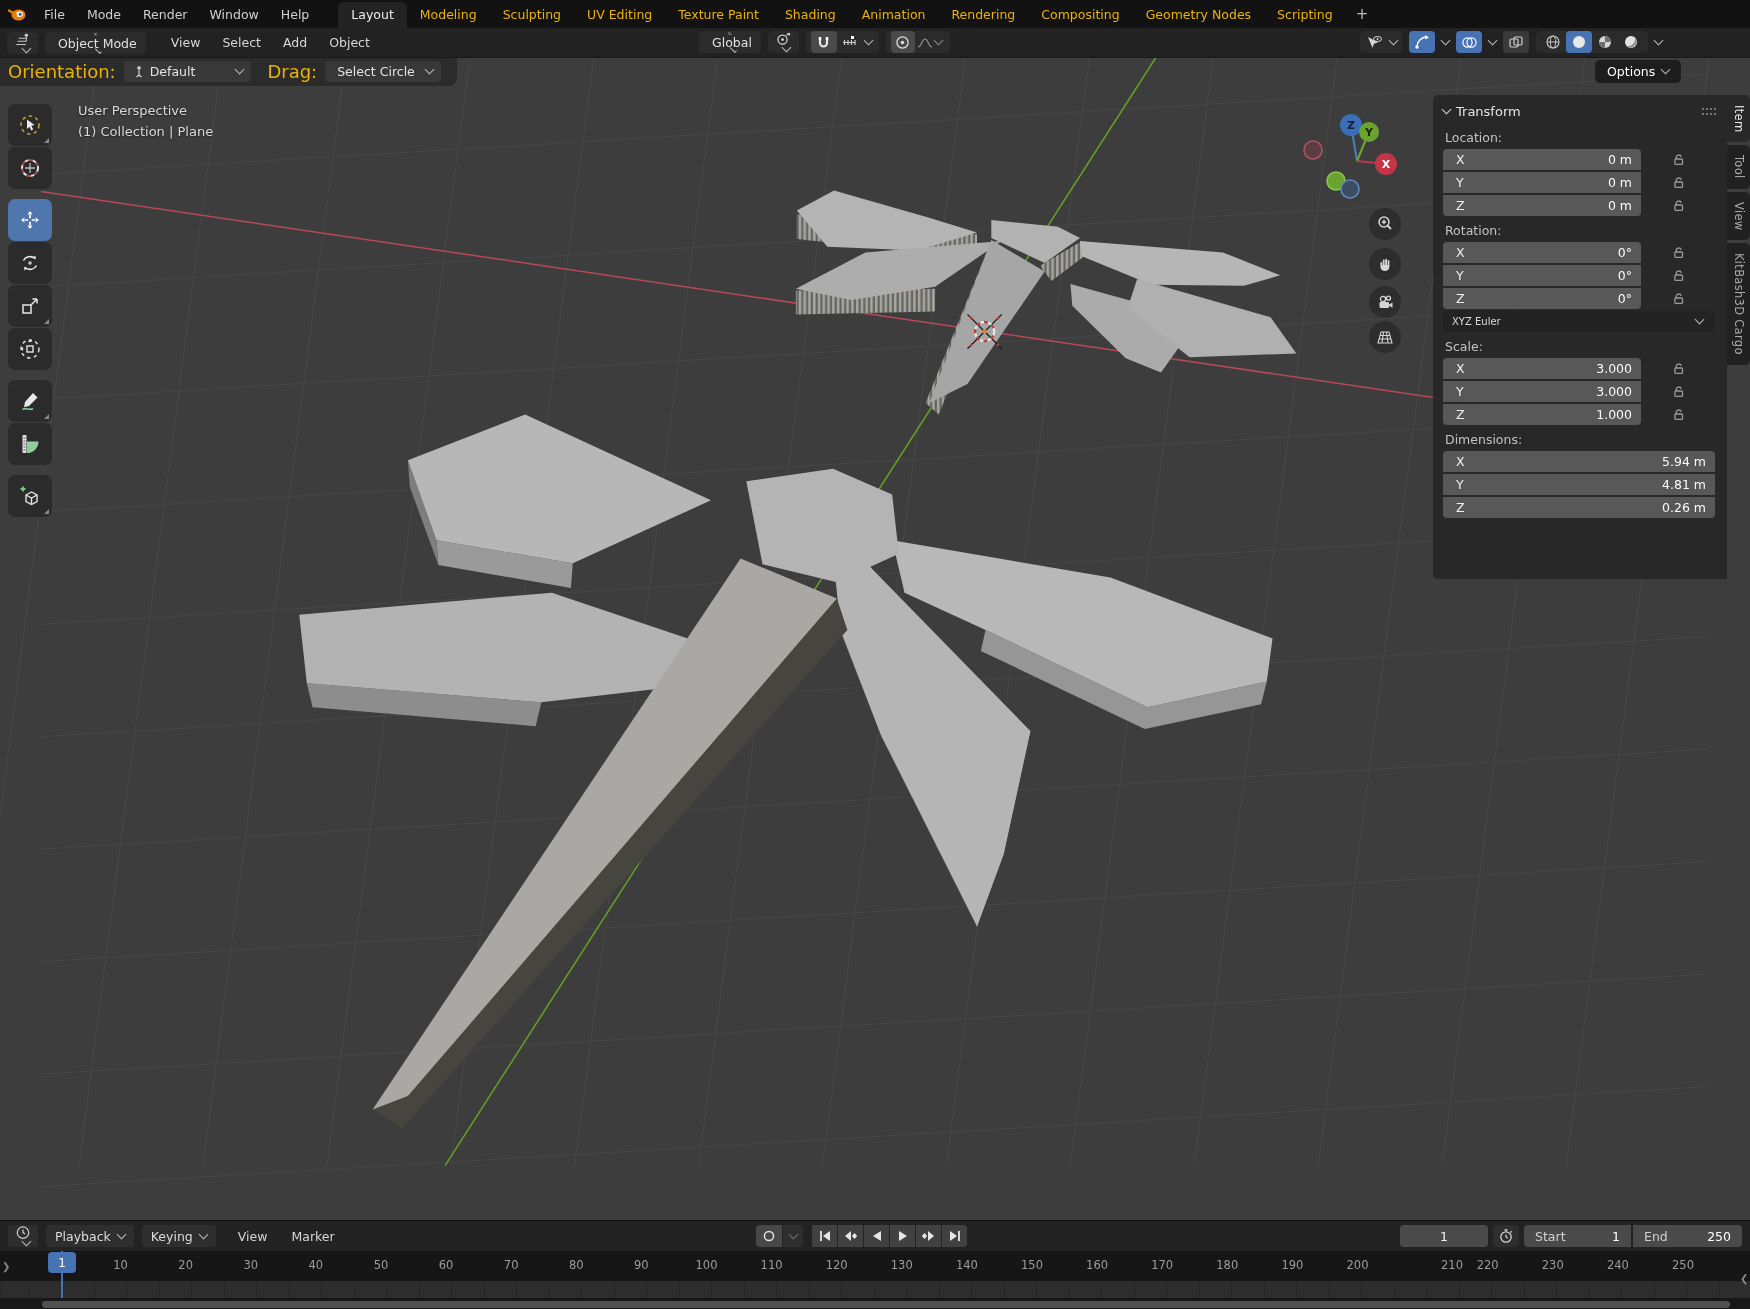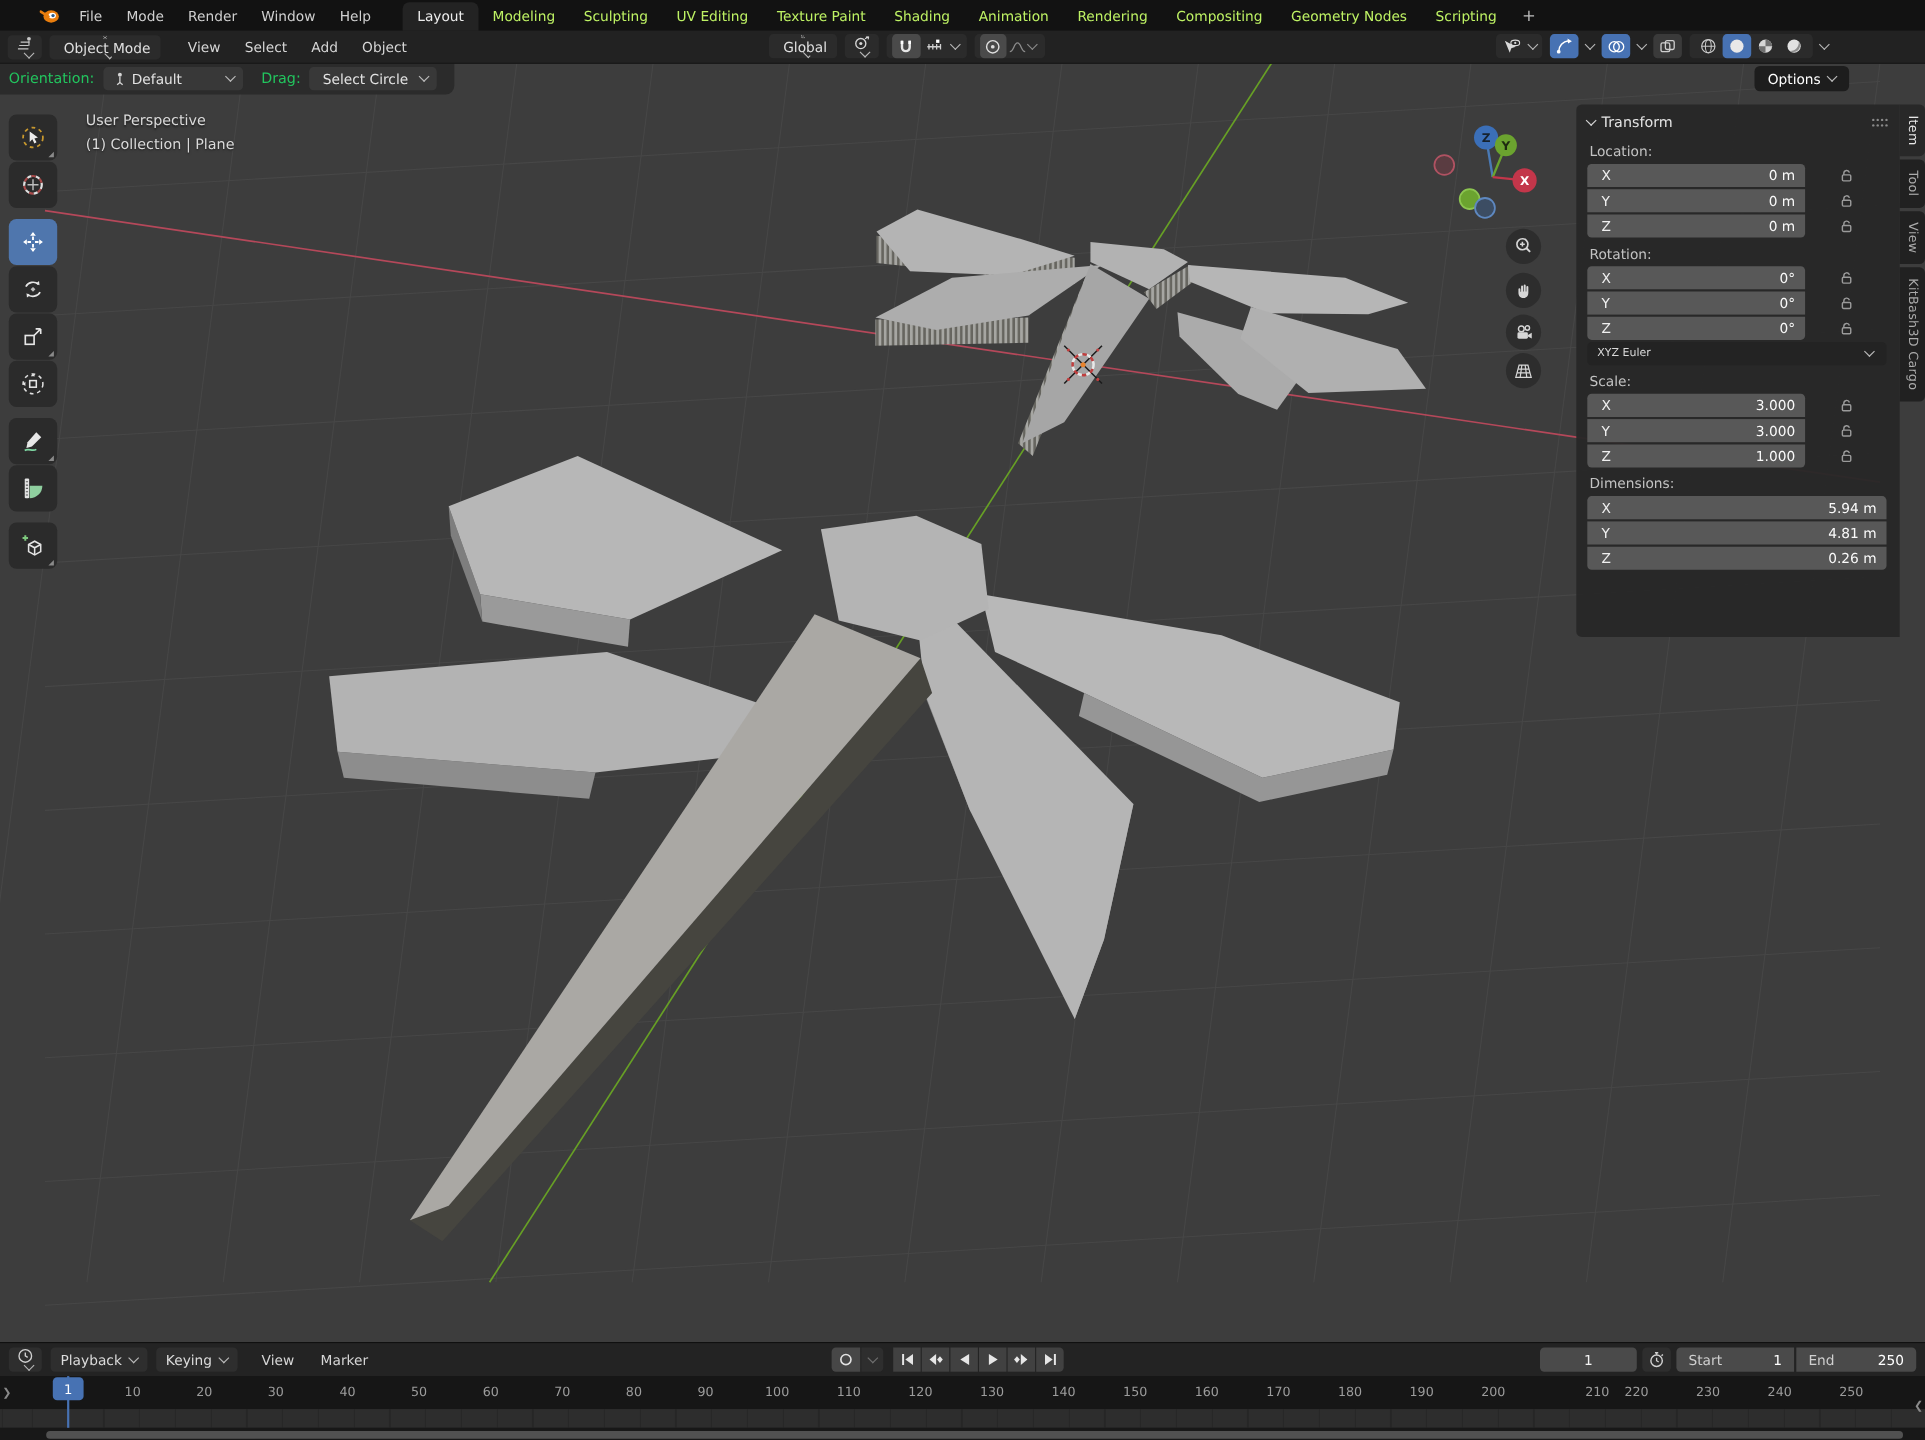--- a/index.html
+++ b/index.html
@@ -2,43 +2,43 @@
 <html><head>
 <meta charset="utf-8">
 <style>
   html,body{margin:0;padding:0;}
   body{width:1750px;height:1309px;position:relative;overflow:hidden;
        font-family:"DejaVu Sans",sans-serif;background:#3d3d3d;color:#ccc;
        -webkit-font-smoothing:antialiased;}
   .chev{width:6px;height:6px;border-right:1.5px solid #b9b9b9;border-bottom:1.5px solid #b9b9b9;
         transform:rotate(45deg);display:inline-block;margin-left:7px;position:relative;top:-2px;}
   
-  .topbar{position:absolute;top:0;left:0;right:0;height:28px;background:#121212;display:flex;align-items:center;z-index:30;padding-left:28px;}
+  .topbar{position:absolute;top:0;left:0;right:0;height:28px;background:#121212;display:flex;align-items:center;z-index:30;}
   .logo{margin:0 6px 0 8px;display:flex;align-items:center;}
   .menubar{display:flex;align-items:center;}
   .menu{color:#d0d0d0;font-size:12.5px;padding:0 11px;cursor:default;}
   .wtabs{display:flex;align-items:flex-end;margin-left:18px;height:28px;}
-  .wtab{color:#bef264;font-size:12.5px;padding:5px 13px 6px;border-radius:6px 6px 0 0;white-space:nowrap;}
+  .wtab{color:#eab308;font-size:12.5px;padding:5px 13px 6px;border-radius:6px 6px 0 0;white-space:nowrap;}
   .wtab.active{background:#232323;color:#ececec;}
   .newtab{color:#bbb;font-size:15px;padding:0 10px;}
   
   .vheader{position:absolute;top:28px;left:0;right:0;height:29px;background:#222222;display:flex;align-items:center;z-index:25;border-bottom:1px solid #181818;}
   .hbtn{display:flex;align-items:center;background:#2b2b2b;border-radius:4px;height:22px;padding:0 7px;margin-left:7px;flex-direction:column;}
   .hbtn .lbl{font-size:12.5px;color:#e0e0e0;margin:0 2px 0 6px;}
   .hmenu{font-size:12.5px;color:#d6d6d6;padding:0 11px;}
   .vh-center{position:absolute;left:699px;top:3px;display:flex;align-items:center;}
   .vh-right{position:absolute;right:88px;top:3px;display:flex;align-items:center;}
   .tgl{display:flex;align-items:center;justify-content:center;width:26px;height:22px;background:#2b2b2b;border-radius:4px;}
   .tgl.on{background:#4772b3;}
   .grp{display:flex;align-items:center;background:#2b2b2b;border-radius:4px;height:22px;padding:0 5px;margin-left:7px;}
   
   .vp{position:absolute;top:57px;left:0;width:1750px;height:1163px;background:#3d3d3d;overflow:hidden;}
   .scene{position:absolute;left:0;top:0;}
   .toolsettings{position:absolute;left:0;top:0;height:29px;background:#2b2b2b;display:flex;align-items:center;padding:0 16px 0 8px;border-radius:0 0 8px 0;z-index:5;}
-  .tslabel{font-size:13px;color:#22c55e;margin-right:8px;}
+  .tslabel{font-size:18px;color:#eab308;margin-right:8px;}
   .tsbtn{display:flex;align-items:center;background:#383838;border-radius:4px;height:21px;padding:0 8px;margin-right:16px;}
   .tsbtn .lbl{font-size:12.5px;color:#e3e3e3;margin:0 4px;}
   .options{position:absolute;left:1595px;top:3px;background:#1d1d1d;border-radius:5px;height:23px;display:flex;align-items:center;padding:0 12px;z-index:5;}
   .options .lbl{font-size:12.5px;color:#ffffff;}
   .vptext{position:absolute;left:78px;top:43px;z-index:4;text-shadow:0 1px 2px rgba(0,0,0,.55);}
   .vptext div{font-size:13px;color:#dadada;line-height:21px;}
   
   .toolbar{position:absolute;left:8px;top:47px;width:44px;z-index:6;display:flex;flex-direction:column;}
   .tool{width:44px;height:42px;background:rgba(41,41,41,.92);border-radius:7px;margin-bottom:1px;
         display:flex;align-items:center;justify-content:center;position:relative;}

